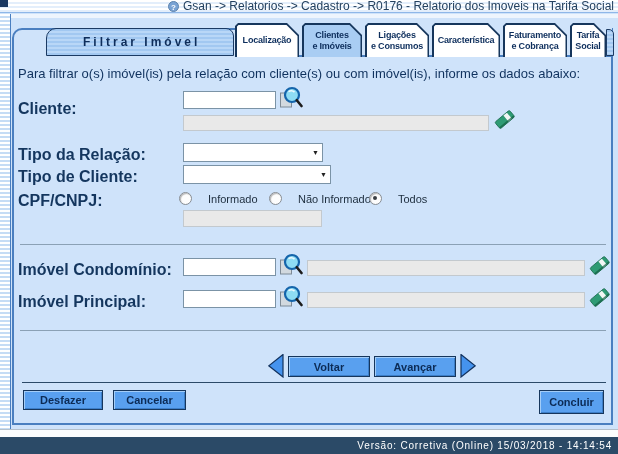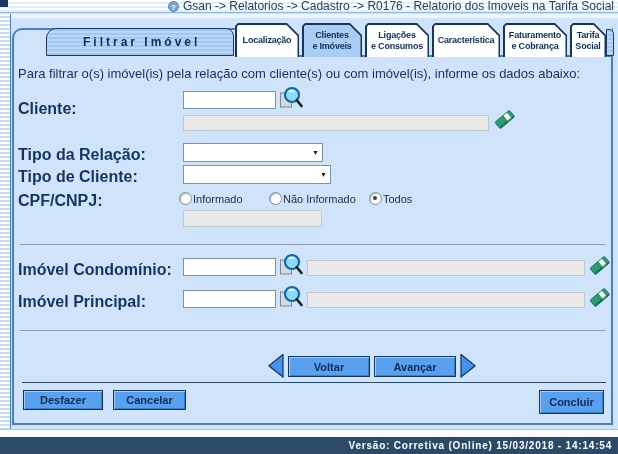--- a/index.html
+++ b/index.html
@@ -54,36 +54,36 @@
   .lbl{font-size:16px;font-weight:bold;color:#14365e;white-space:nowrap;}
   .txt{box-sizing:border-box;border:1px solid #7b93a6;background:#fff;font-family:inherit;font-size:11px;padding:0 2px;}
   .ro{box-sizing:border-box;border:1px solid #c3c9ce;background:#e9e9e9;}
   .sel{box-sizing:border-box;background:#fff;border:1px solid #7b93a6;display:flex;align-items:center;
     justify-content:space-between;padding:0 3px;font-size:11px;color:#222;cursor:default;}
   .sel .arrow{font-size:7px;color:#222;}
 
   .radio{width:11px;height:11px;border-radius:50%;background:#fdfdfd;border:1px solid #858c93;
     box-shadow:inset 1px 1px 1px rgba(0,0,0,.28);position:relative;flex:none;cursor:pointer;}
   .radio.checked::after{content:"";position:absolute;left:3px;top:3px;width:4px;height:4px;border-radius:50%;background:#3a3f44;}
-  .rgroup{display:flex;align-items:center;gap:1px;}
+  .rgroup{display:flex;align-items:center;gap:16px;}
   .rlabel{font-size:11px;color:#1c2c3c;white-space:nowrap;}
 
   .sep{height:1px;background:#8ba1b5;}
   .sep-dark{height:1px;background:#2c4a68;}
 
   .btn{box-sizing:border-box;background:#59a0ef;border:1px solid #16365c;color:#0c2b55;
     font-weight:bold;font-size:11px;font-family:inherit;display:flex;align-items:center;justify-content:center;
     box-shadow:inset 1px 1px 0 #a3cdf8,inset -1px -1px 0 #3c7ec8;cursor:pointer;padding:0;}
 
   .icon-btn{cursor:pointer;}
 
   .statusgap{left:0;top:429px;width:618px;height:8px;background:#fbfdfe;border-top:1px solid #b4c0cb;box-sizing:border-box;}
   .statusbar{left:0;top:437px;width:618px;height:17px;background:#2b4a67;
     display:flex;align-items:center;justify-content:flex-end;padding-right:6px;box-sizing:border-box;}
-  .statusbar span{color:#ffffff;font-size:10px;font-weight:bold;letter-spacing:0.8px;white-space:nowrap;}
+  .statusbar span{color:#ffffff;font-size:10px;font-weight:normal;letter-spacing:0.8px;white-space:nowrap;}
 </style>
 </head>
 <body>
 
 <div class="screen">
 
   <div class="abs topbar">
     <div class="help-ic">?</div>
     <div class="crumb">Gsan -&gt; Relatorios -&gt; Cadastro -&gt; R0176 - Relatorio dos Imoveis na Tarifa Social</div>
   </div>

